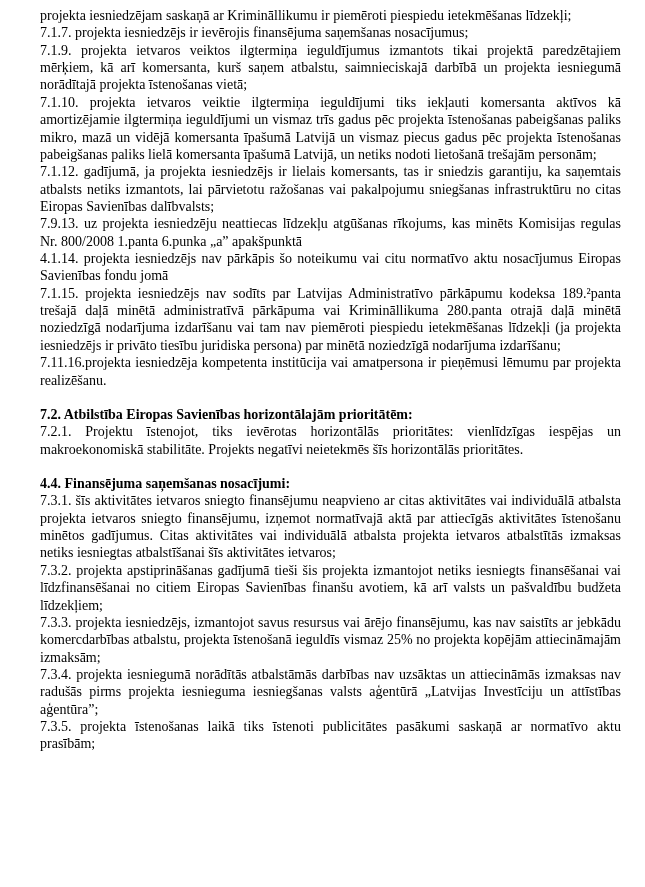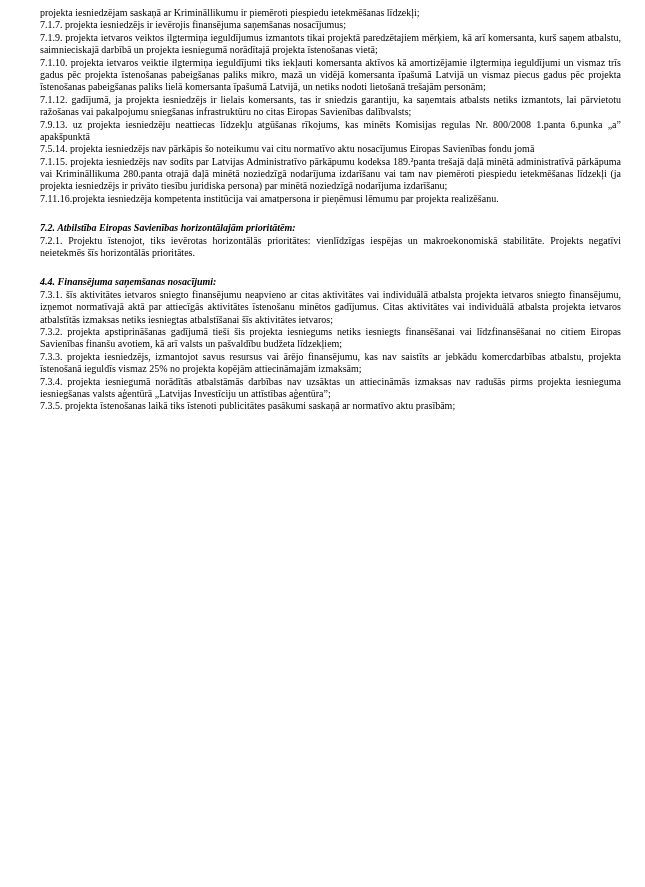--- a/index.html
+++ b/index.html
@@ -6,58 +6,57 @@
     margin: 0;
     padding: 0;
     background: #ffffff;
   }
   .page {
     width: 645px;
     min-height: 887px;
     box-sizing: border-box;
     padding: 7px 24px 12px 40px;
     font-family: "Liberation Serif", "DejaVu Serif", serif;
-    font-size: 10px;
+    font-size: 14px;
     line-height: 1.24;
     color: #000000;
     text-align: justify;
     background: #ffffff;
   }
   .para {
     margin: 0;
     padding: 0;
   }
   .heading {
     font-weight: bold;
-    font-style: italic;
   }
   .spacer {
     height: 17px;
   }
 </style>
 </head>
 <body>
 
 <div class="page">
   <p class="para">projekta iesniedzējam saskaņā ar Krimināllikumu ir piemēroti piespiedu ietekmēšanas līdzekļi;</p>
   <p class="para">7.1.7. projekta iesniedzējs ir ievērojis finansējuma saņemšanas nosacījumus;</p>
   <p class="para">7.1.9. projekta ietvaros veiktos ilgtermiņa ieguldījumus izmantots tikai projektā paredzētajiem mērķiem, kā arī komersanta, kurš saņem atbalstu, saimnieciskajā darbībā un projekta iesniegumā norādītajā projekta īstenošanas vietā;</p>
   <p class="para">7.1.10. projekta ietvaros veiktie ilgtermiņa ieguldījumi tiks iekļauti komersanta aktīvos kā amortizējamie ilgtermiņa ieguldījumi un vismaz trīs gadus pēc projekta īstenošanas pabeigšanas paliks mikro, mazā un vidējā komersanta īpašumā Latvijā un vismaz piecus gadus pēc projekta īstenošanas pabeigšanas paliks lielā komersanta īpašumā Latvijā, un netiks nodoti lietošanā trešajām personām;</p>
   <p class="para">7.1.12. gadījumā, ja projekta iesniedzējs ir lielais komersants, tas ir sniedzis garantiju, ka saņemtais atbalsts netiks izmantots, lai pārvietotu ražošanas vai pakalpojumu sniegšanas infrastruktūru no citas Eiropas Savienības dalībvalsts;</p>
   <p class="para">7.9.13. uz projekta iesniedzēju neattiecas līdzekļu atgūšanas rīkojums, kas minēts Komisijas regulas Nr. 800/2008 1.panta 6.punka „a” apakšpunktā</p>
-  <p class="para">7.5.14. projekta iesniedzējs nav pārkāpis šo noteikumu vai citu normatīvo aktu nosacījumus Eiropas Savienības fondu jomā</p>
+  <p class="para">4.1.14. projekta iesniedzējs nav pārkāpis šo noteikumu vai citu normatīvo aktu nosacījumus Eiropas Savienības fondu jomā</p>
   <p class="para">7.1.15. projekta iesniedzējs nav sodīts par Latvijas Administratīvo pārkāpumu kodeksa 189.²panta trešajā daļā minētā administratīvā pārkāpuma vai Krimināllikuma 280.panta otrajā daļā minētā noziedzīgā nodarījuma izdarīšanu vai tam nav piemēroti piespiedu ietekmēšanas līdzekļi (ja projekta iesniedzējs ir privāto tiesību juridiska persona) par minētā noziedzīgā nodarījuma izdarīšanu;</p>
   <p class="para">7.11.16.projekta iesniedzēja kompetenta institūcija vai amatpersona ir pieņēmusi lēmumu par projekta realizēšanu.</p>
 
   <div class="spacer"></div>
 
   <p class="para heading">7.2. Atbilstība Eiropas Savienības horizontālajām prioritātēm:</p>
   <p class="para">7.2.1. Projektu īstenojot, tiks ievērotas horizontālās prioritātes: vienlīdzīgas iespējas un makroekonomiskā stabilitāte. Projekts negatīvi neietekmēs šīs horizontālās prioritātes.</p>
 
   <div class="spacer"></div>
 
   <p class="para heading">4.4. Finansējuma saņemšanas nosacījumi:</p>
   <p class="para">7.3.1. šīs aktivitātes ietvaros sniegto finansējumu neapvieno ar citas aktivitātes vai individuālā atbalsta projekta ietvaros sniegto finansējumu, izņemot normatīvajā aktā par attiecīgās aktivitātes īstenošanu minētos gadījumus. Citas aktivitātes vai individuālā atbalsta projekta ietvaros atbalstītās izmaksas netiks iesniegtas atbalstīšanai šīs aktivitātes ietvaros;</p>
-  <p class="para">7.3.2. projekta apstiprināšanas gadījumā tieši šis projekta iesniegums netiks iesniegts finansēšanai vai līdzfinansēšanai no citiem Eiropas Savienības finanšu avotiem, kā arī valsts un pašvaldību budžeta līdzekļiem;</p>
+  <p class="para">7.3.2. projekta apstiprināšanas gadījumā tieši šis projekta izmantojot netiks iesniegts finansēšanai vai līdzfinansēšanai no citiem Eiropas Savienības finanšu avotiem, kā arī valsts un pašvaldību budžeta līdzekļiem;</p>
   <p class="para">7.3.3. projekta iesniedzējs, izmantojot savus resursus vai ārējo finansējumu, kas nav saistīts ar jebkādu komercdarbības atbalstu, projekta īstenošanā ieguldīs vismaz 25% no projekta kopējām attiecināmajām izmaksām;</p>
   <p class="para">7.3.4. projekta iesniegumā norādītās atbalstāmās darbības nav uzsāktas un attiecināmās izmaksas nav radušās pirms projekta iesnieguma iesniegšanas valsts aģentūrā „Latvijas Investīciju un attīstības aģentūra”;</p>
   <p class="para">7.3.5. projekta īstenošanas laikā tiks īstenoti publicitātes pasākumi saskaņā ar normatīvo aktu prasībām;</p>
 </div>
 
 </body></html>

